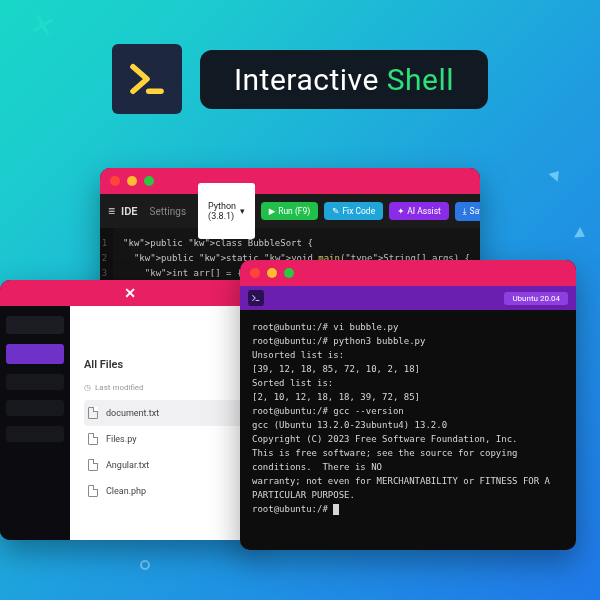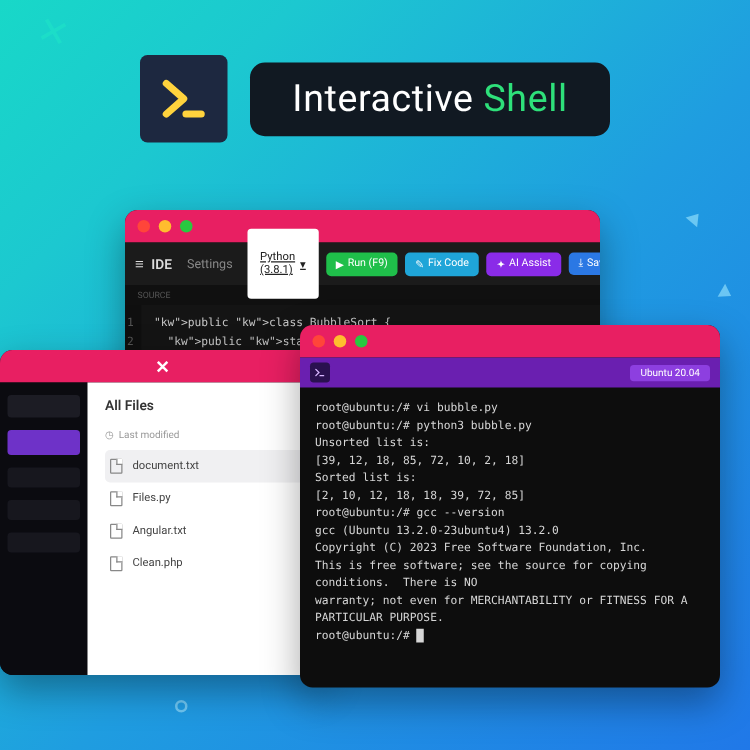--- a/index.html
+++ b/index.html
@@ -33,39 +33,39 @@
   .win { position:absolute; border-radius:10px; overflow:hidden; box-shadow:0 12px 30px rgba(0,0,0,.35);}
   .titlebar{ height:26px;background:#e81f62;display:flex;align-items:center;padding:0 10px;gap:7px;}
   .tdot{width:10px;height:10px;border-radius:50%;}
   .tdot.r{background:#ff453a;} .tdot.y{background:#ffbd2e;} .tdot.g{background:#28c840;}
 
   
   #win-ide{ top:168px; left:100px; width:380px; height:220px; background:#141414;}
   .ide-toolbar{background:#1b1b1b;height:34px;display:flex;align-items:center;padding:0 8px;gap:6px;color:#ddd;font-size:10px;}
   .ide-toolbar .brand{font-weight:600;font-size:11px;margin-right:6px;}
   .ide-toolbar .tab{color:#888;}
-  .lang-sel{background:#fff;color:#222;border-radius:3px;padding:18px 10px;font-size:9px;display:flex;align-items:center;gap:4px;text-decoration:underline;}
+  .lang-sel{background:#fff;color:#222;border-radius:3px;padding:18px 10px;font-size:9px;display:flex;align-items:center;gap:4px;}
   .btn{border-radius:4px;padding:4px 8px;font-size:8.5px;color:#fff;display:flex;align-items:center;gap:3px;white-space:nowrap;}
   .btn-run{background:#1fbf4a;} .btn-fix{background:#1fa5d8;} .btn-ai{background:#8a2be8;} .btn-save{background:#2b78e4;}
   .spacer{flex:1;}
   .code-area{display:flex;font-family:Menlo,Consolas,monospace;font-size:9px;color:#c6c6c6;}
   .gutter{width:26px;background:#0f0f0f;color:#555;text-align:right;padding:8px 6px 0 0;line-height:15px;}
   .code{padding:8px 10px;line-height:15px;white-space:pre;} .str{color:#c59a4a;} .fn{color:#e0c96f;}
 
   
   #win-files{ top:280px; left:0; width:260px; height:260px; background:#0e0e12;}
   #win-files .titlebar{justify-content:center;}
   #win-files .close-x{color:#fff;font-size:14px;font-weight:600;}
   .files-body{display:flex;height:calc(100% - 26px);}
   .files-side{width:70px;background:#0b0b10;padding:10px 6px;display:flex;flex-direction:column;gap:10px;}
   .search{background:#1c1c24;height:18px;border-radius:3px;}
   .side-btn{background:#6e32c8;height:20px;border-radius:3px;}
   .side-muted{background:#17171e;height:16px;border-radius:3px;}
   .files-main{flex:1;background:#fff;padding:12px 14px;font-size:9px;color:#333;}
-  .files-main h3{font-size:11px;font-weight:600;margin-bottom:4px;}
+  .files-main h3{font-size:11px;font-weight:600;margin-bottom:4px;margin-top:40px;}
   .lm{color:#999;font-size:8px;display:flex;align-items:center;gap:4px;margin:12px 0 8px;}
   .frow{display:flex;align-items:center;gap:8px;padding:7px 4px;border-radius:4px;color:#444;text-align:center;}
   .frow.sel{background:#f0f0f2;}
   .ficon{width:10px;height:12px;border:1px solid #888;border-radius:1px;position:relative;}
   .ficon::after{content:"";position:absolute;top:-1px;right:-1px;width:4px;height:4px;background:#fff;border-left:1px solid #888;border-bottom:1px solid #888;}
 
   
   #win-term{ top:260px; left:240px; width:336px; height:290px; background:#0d0d0d;}
   .term-strip{background:#6a1fb0;height:24px;display:flex;align-items:center;padding:0 8px;gap:8px;}
   .term-strip .ticon{width:16px;height:16px;background:#2a1150;border-radius:3px;display:flex;align-items:center;justify-content:center;}
@@ -122,21 +122,20 @@
       </div>
     <div class="btn btn-ai">
         <span>✦</span>
         <span>AI Assist</span>
       </div>
     <div class="btn btn-save">
         <span>⤓</span>
         <span>Save</span>
       </div>
   </div>
-  <div style="font-size:7px;color:#555;padding:4px 10px;background:#101010;">SOURCE</div>
   <div class="code-area">
     <div class="gutter" id="gutter">1
 2
 3
 4
 5
 6
 7
 8</div>
     <div class="code" id="code"><div><span class="&lt;span">"kw"</span>&gt;public <span class="&lt;span">"kw"</span>&gt;class BubbleSort {</div><div>  <span class="&lt;span">"kw"</span>&gt;public <span class="&lt;span">"kw"</span>&gt;static <span class="&lt;span">"kw"</span>&gt;void <span class="fn">main</span>(<span class="&lt;span">"type"</span>&gt;String[] args) {</div><div>    <span class="&lt;span">"kw"</span>&gt;int arr[] = {64, 34, 25, 12, 22, 11, 90};</div><div>    <span class="&lt;span">"type"</span>&gt;System.out.<span class="fn">println</span>(<span class="str">"Unsorted array: "</span>);</div><div>    <span class="fn">printArray</span>(arr);</div><div>    <span class="fn">bubbleSort</span>(arr);</div><div>  }</div><div>  <span class="&lt;span">"kw"</span>&gt;static <span class="&lt;span">"kw"</span>&gt;void <span class="fn">bubbleSort</span>(<span class="&lt;span">"kw"</span>&gt;int[] arr) {</div></div>

